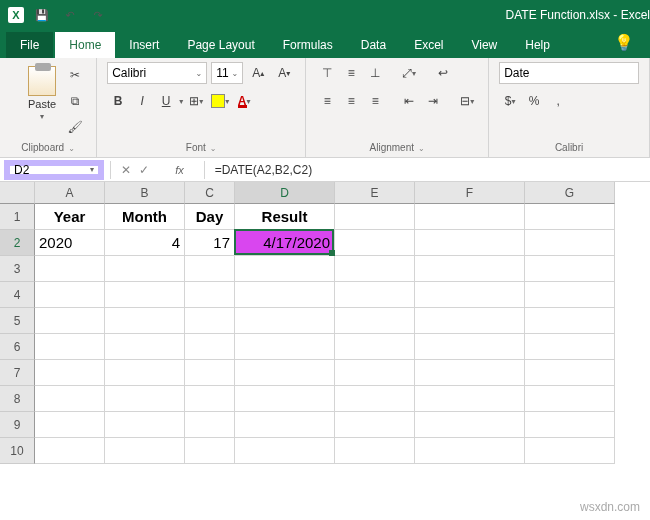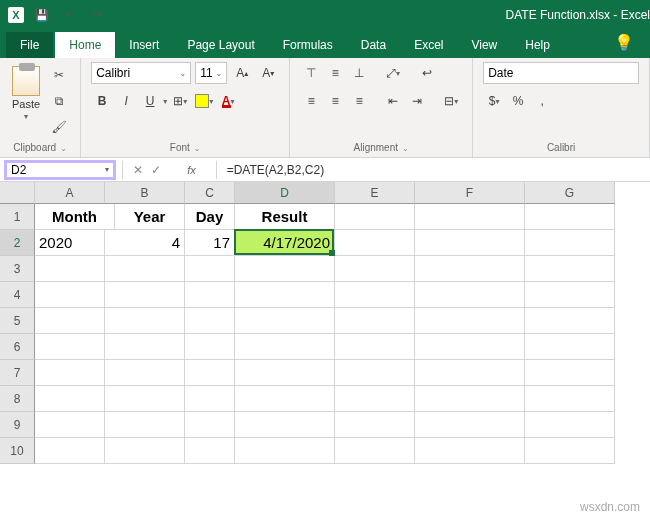--- a/index.html
+++ b/index.html
@@ -11,21 +11,21 @@
 .tabbar { height:28px; background:#0e7246; display:flex; align-items:flex-end; padding:0 6px; }
 .tab { color:#fff; font-size:12px; padding:6px 14px; cursor:pointer;text-align:right; }
 .tab.active { background:#fff; color:#217346; }
 .tab.file { background:#0a5c38; color:#fff; margin-right:2px; }
 .tabbar-right { margin-left:auto; display:flex; gap:10px; padding:0 10px 6px 0; color:#fff; }
 .ribbon { height:100px; background:#f3f2f1; border-bottom:1px solid #d4d4d4; display:flex; }
 .ribbon-group { border-right:1px solid #d4d4d4; padding:4px 10px 2px 10px; display:flex; flex-direction:column; }
 .rg-body { flex:1; display:flex; align-items:flex-start; }
 .rg-label { text-align:center; font-size:10px; color:#666; padding:2px 0; }
 .rg-caret { font-size:8px; color:#888; margin-left:4px; }
-.paste-block { display:flex; flex-direction:column; align-items:center; gap:2px; padding:4px 2px 0 2px; }
+.paste-block { display:flex; flex-direction:column; align-items:center; gap:2px; padding:4px 2px 0 2px;margin-left:16px; }
 .paste-ico { width:28px; height:30px; border:1px solid #c8a35e; background:linear-gradient(#fff,#f5e6c8); position:relative; }
 .paste-ico::before { content:""; position:absolute; top:-4px; left:6px; width:16px; height:8px; background:#aaa; border-radius:2px; }
 .paste-lbl { font-size:11px; color:#333; }
 .mini-col { display:flex; flex-direction:column; gap:4px; margin-left:6px; padding-top:2px; }
 .mini-btn { width:20px; height:18px; display:flex; align-items:center; justify-content:center; font-size:11px; color:#555; }
 .font-top { display:flex; gap:4px; align-items:center; margin-bottom:6px; }
 .combo { background:#fff; border:1px solid #c8c6c4; height:22px; font-size:12px; display:flex; align-items:center; justify-content:space-between; padding:0 4px; }
 .font-name { width:100px; }
 .font-size { width:32px; }
 .ico-btn { height:22px; min-width:22px; display:flex; align-items:center; justify-content:center; font-size:12px; color:#444; cursor:pointer; padding:0 2px; }
@@ -34,39 +34,39 @@
 .ital { font-style:italic; }
 .under { text-decoration:underline; }
 .fill-swatch { width:14px; height:14px; background:#ffff00; border:1px solid #888; }
 .color-a { position:relative; font-weight:bold; color:#c00; }
 .color-a::after { content:""; position:absolute; bottom:0; left:0; right:0; height:3px; background:#c00; }
 .align-top, .align-bot { display:flex; gap:2px; margin-bottom:6px; }
 .num-top { display:flex; gap:4px; margin-bottom:6px; width:100%; }
 .num-combo { flex:1; }
 .num-bot { display:flex; gap:2px; }
 .namebox-row { height:24px; border-bottom:1px solid #d4d4d4; display:flex; align-items:center; background:#fff; }
-.namebox { width:112px; border:3px solid #c4b5fd; height:20px; margin:0 4px; font-size:12px; padding:0 4px; display:flex; align-items:center; justify-content:space-between; }
+.namebox { width:100px; border:6px solid #c4b5fd; height:20px; margin:0 4px; font-size:12px; padding:0 4px; display:flex; align-items:center; justify-content:space-between; }
 .fx-btns { display:flex; gap:8px; padding:0 8px; color:#888; font-size:12px; }
 .fx-lbl { font-style:italic; font-size:11px; color:#666; margin:0 18px; }
 .formula { font-size:12px; color:#333; padding-left:8px; }
 .fbar-sep { width:1px; height:18px; background:#d4d4d4; margin:0 2px; }
 .grid-area { display:flex; height:310px; position:relative; }
 .corner { width:35px; height:22px; background:#e6e6e6; border-right:1px solid #ccc; border-bottom:1px solid #999; }
 .col-headers { display:flex; height:22px; }
 .ch { background:#e6e6e6; border-right:1px solid #ccc; border-bottom:1px solid #999; font-size:12px; color:#555; display:flex; align-items:center; justify-content:center; }
 .row-headers { display:flex; flex-direction:column; }
 .rh { height:26px; width:35px; background:#e6e6e6; border-right:1px solid #999; border-bottom:1px solid #ccc; font-size:12px; color:#555; display:flex; align-items:center; justify-content:center; }
 .cells { position:relative; }
 .row { display:flex; height:26px; }
 .cell { border-right:1px solid #d4d4d4; border-bottom:1px solid #d4d4d4; font-size:15px; padding:0 4px; display:flex; align-items:center; }
 .hdr-cell { font-weight:bold; justify-content:center; }
 .right { justify-content:flex-end; }
 .sel-outline { position:absolute; border:2px solid #217346; pointer-events:none; }
 .sel-handle { position:absolute; width:6px; height:6px; background:#217346; right:-3px; bottom:-3px; }
-.hl { background:#bef264; }
+.hl { background:#d946ef; }
 .ch.sel, .rh.sel { background:#d5d5d5; color:#217346; }
 .watermark { position:absolute; bottom:6px; right:10px; font-size:12px; color:#aaa; }
 </style>
 </head>
 <body>
 
 <div class="titlebar">
   <div class="tb-left">
     <div class="tb-icon">X</div>
     <span class="mini-btn">💾</span>
@@ -219,22 +219,22 @@
         <div class="ch" style="width: 70px;">A</div>
         <div class="ch" style="width: 80px;">B</div>
         <div class="ch" style="width: 50px;">C</div>
         <div class="ch sel" style="width: 100px;">D</div>
         <div class="ch" style="width: 80px;">E</div>
         <div class="ch" style="width: 110px;">F</div>
         <div class="ch" style="width: 90px;">G</div>
       </div>
     <div class="cells" id="cells">
         <div class="row">
+          <div class="cell hdr-cell" style="width: 70px;">Year</div>
           <div class="cell hdr-cell" style="width: 80px;">Month</div>
-          <div class="cell hdr-cell" style="width: 70px;">Year</div>
           <div class="cell hdr-cell" style="width: 50px;">Day</div>
           <div class="cell hdr-cell" style="width: 100px;">Result</div>
           <div class="cell" style="width: 80px;"></div>
           <div class="cell" style="width: 110px;"></div>
           <div class="cell" style="width: 90px;"></div>
         </div>
         <div class="row">
           <div class="cell" style="width: 70px;">2020</div>
           <div class="cell right" style="width: 80px;">4</div>
           <div class="cell right" style="width: 50px;">17</div>

